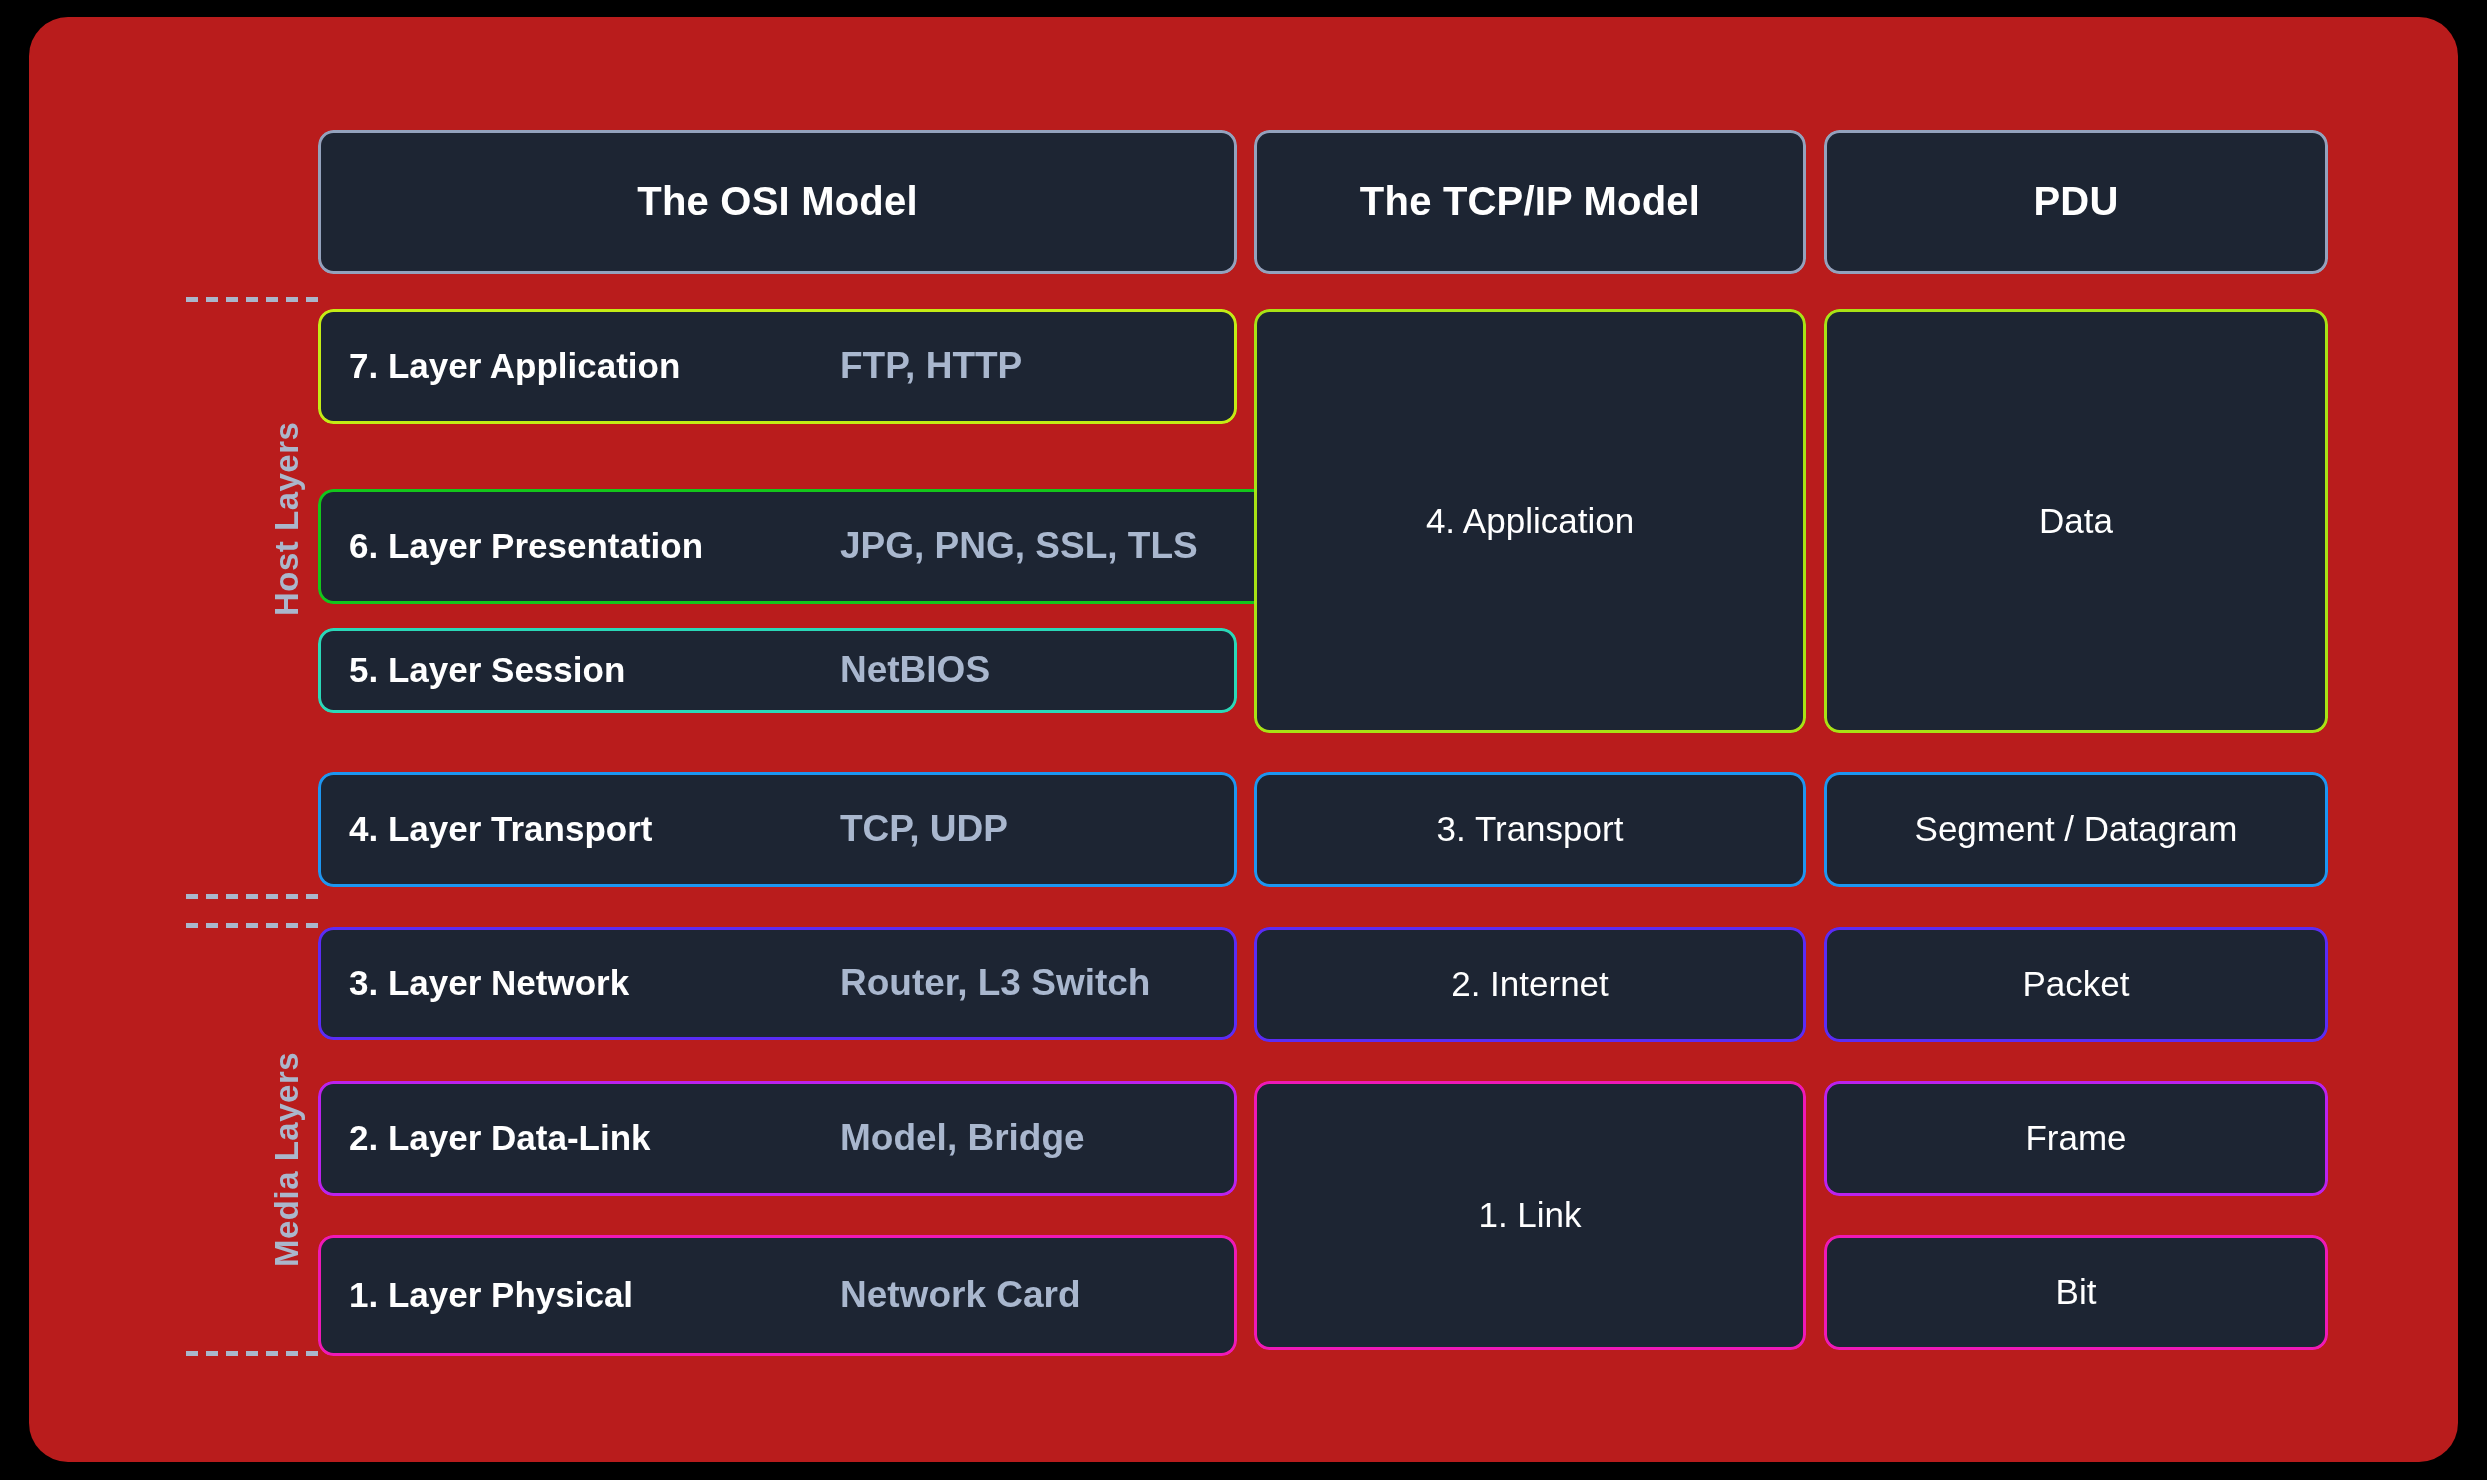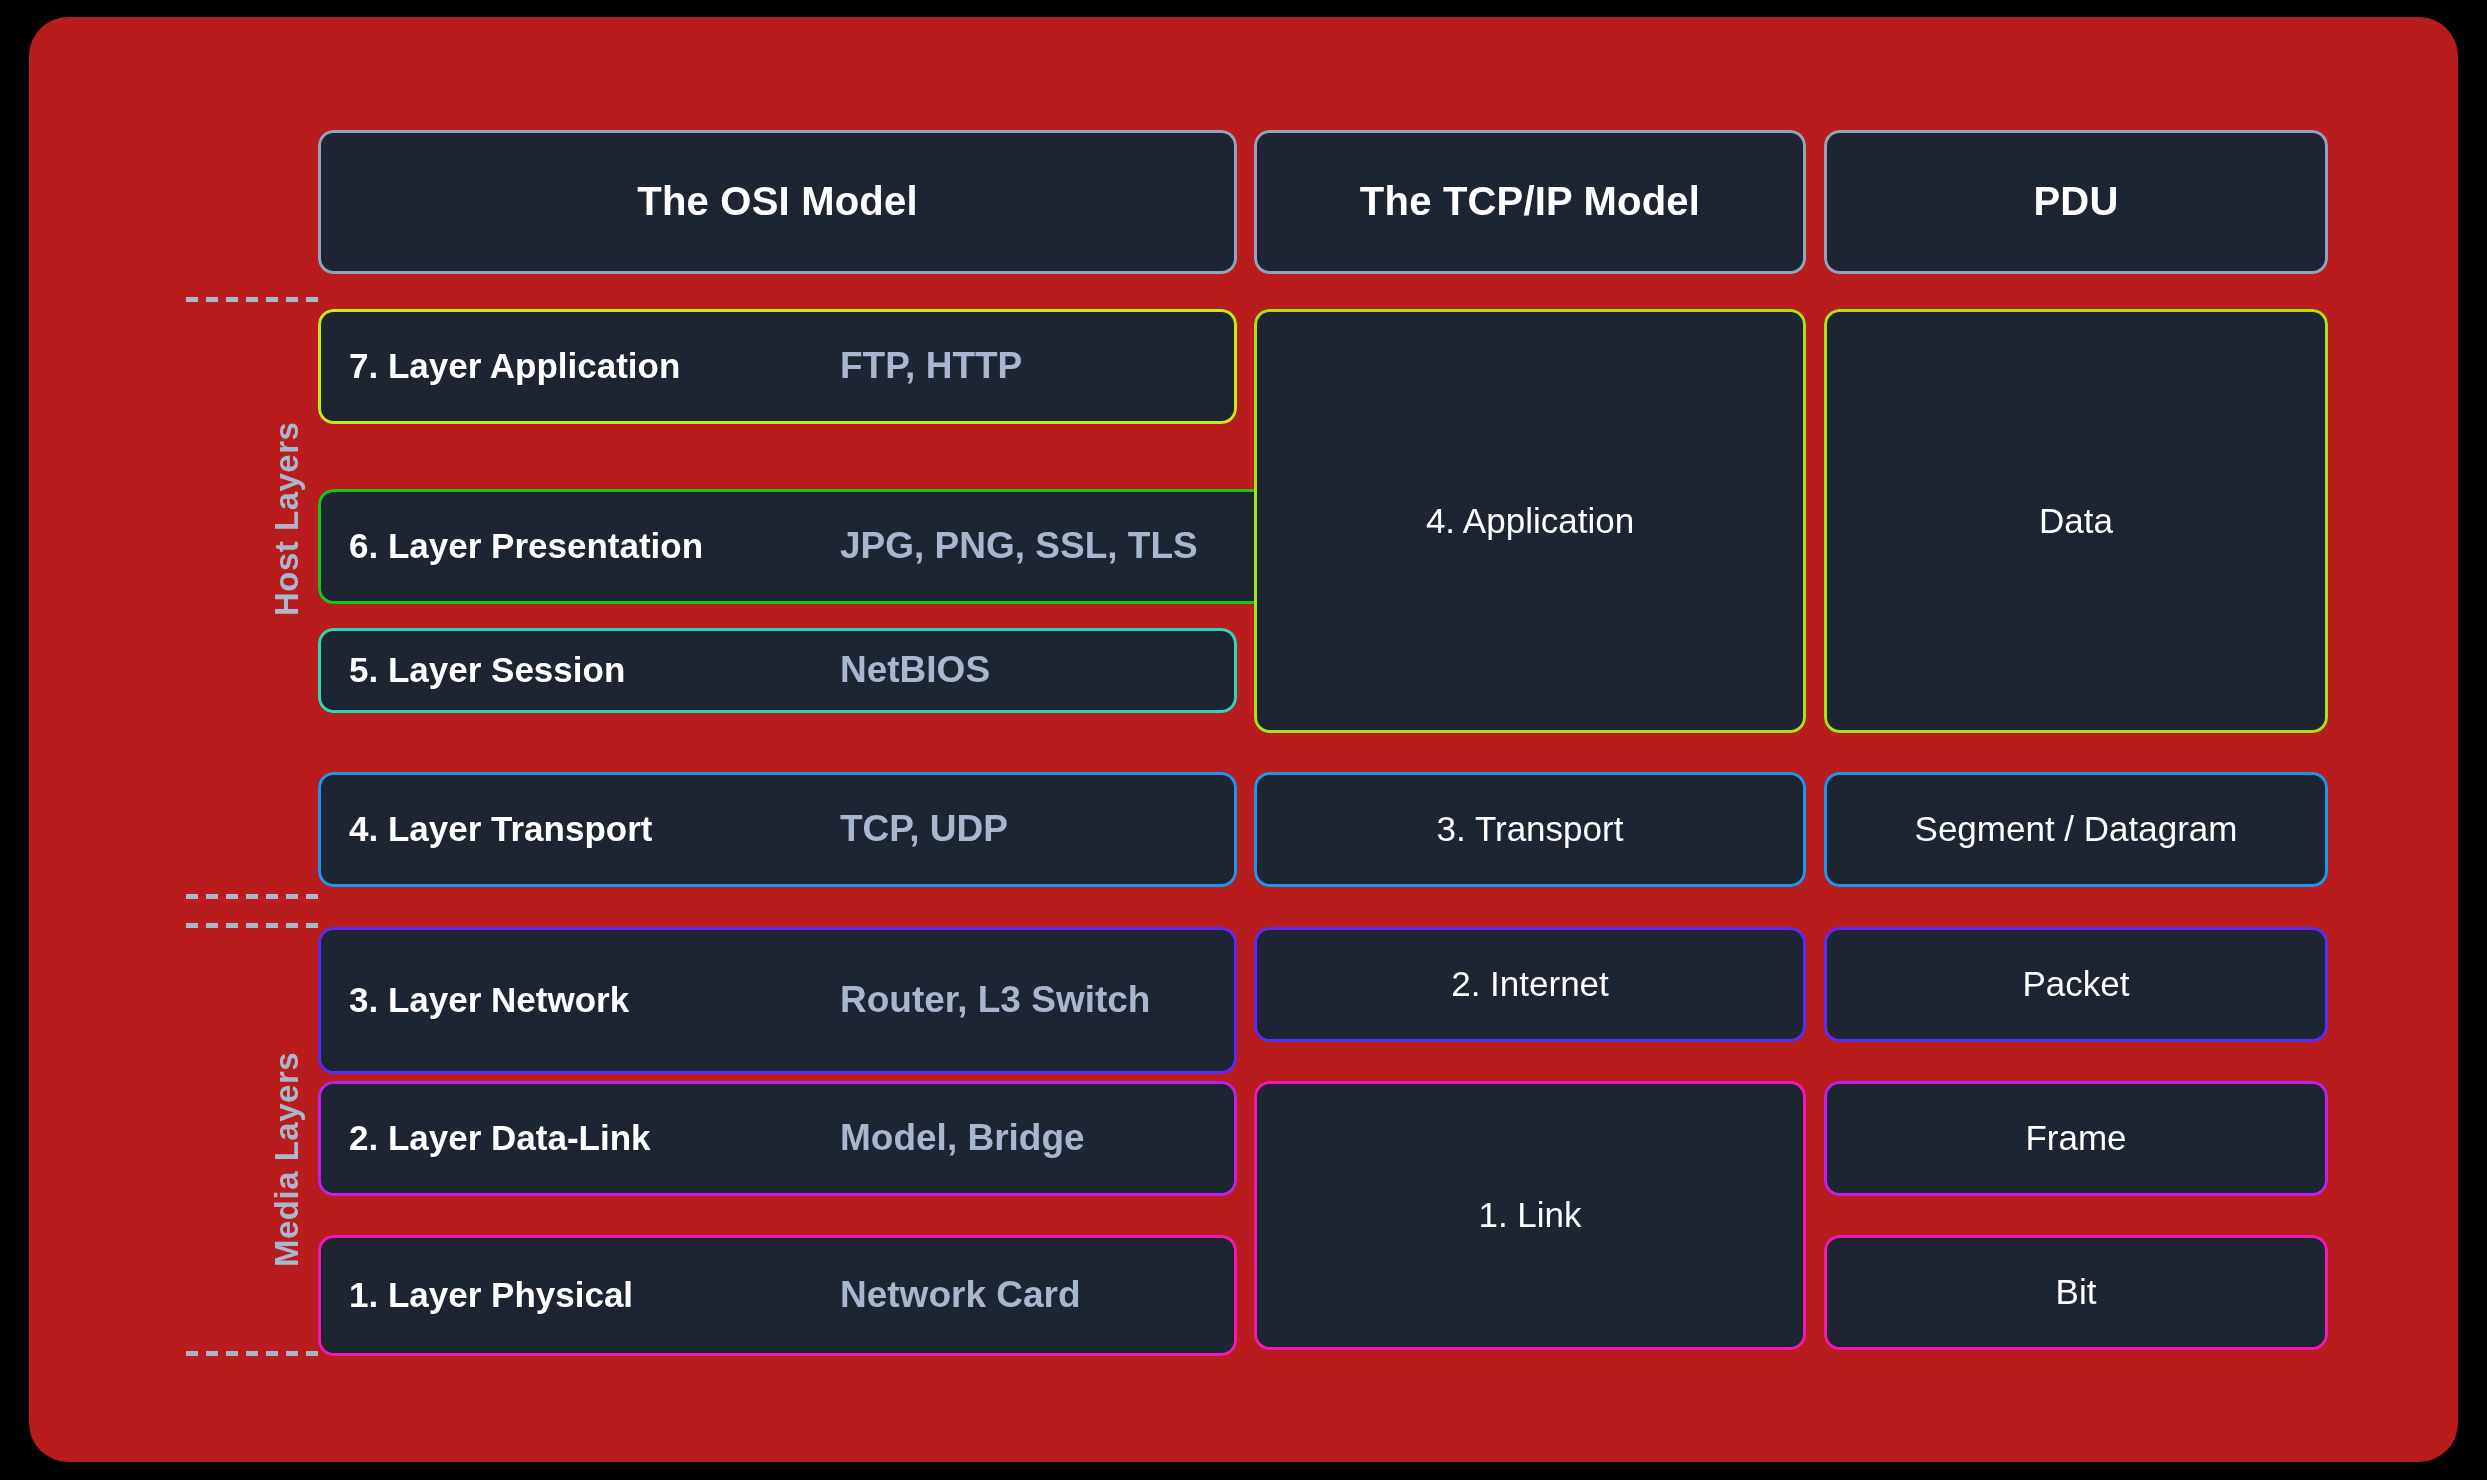--- a/index.html
+++ b/index.html
@@ -161,21 +161,21 @@
     <div class="gbox osi-row" id="osi5" style="left: 290px; top: 611px; width: 917px; height: 84px; --bc: #2ad8b8;">
       <span class="osi-name">5. Layer Session</span>
       <span class="osi-proto">NetBIOS</span>
     </div>
 
     <div class="gbox osi-row" id="osi4" style="left: 290px; top: 755px; width: 917px; height: 114px; --bc: #1d96f0;">
       <span class="osi-name">4. Layer Transport</span>
       <span class="osi-proto">TCP, UDP</span>
     </div>
 
-    <div class="gbox osi-row" id="osi3" style="left: 290px; top: 910px; width: 917px; height: 146px; --bc: #5b2cf5;">
+    <div class="gbox osi-row" id="osi3" style="left: 290px; top: 910px; width: 917px; height: 112px; --bc: #5b2cf5;">
       <span class="osi-name">3. Layer Network</span>
       <span class="osi-proto">Router, L3 Switch</span>
     </div>
 
     <div class="gbox osi-row" id="osi2" style="left: 290px; top: 1064px; width: 917px; height: 114px; --bc: #bb22ed;">
       <span class="osi-name">2. Layer Data-Link</span>
       <span class="osi-proto">Model, Bridge</span>
     </div>
 
     <div class="gbox osi-row" id="osi1" style="left: 290px; top: 1218px; width: 917px; height: 120px; --bc: #ef19b6;">

